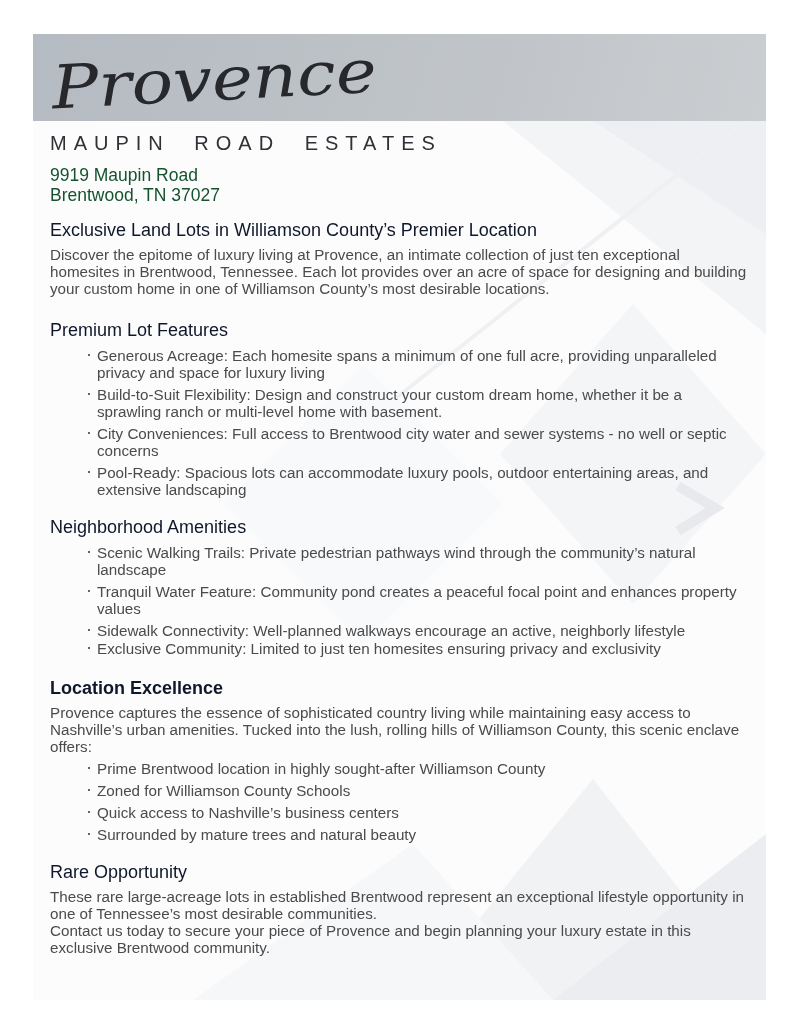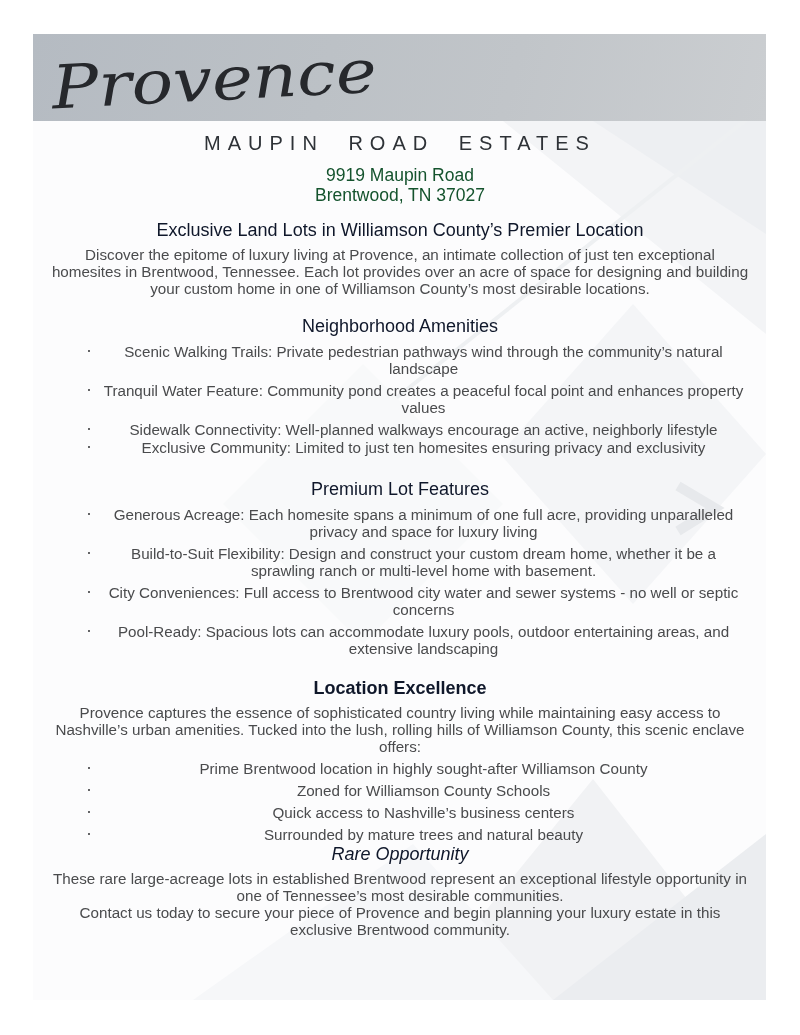--- a/index.html
+++ b/index.html
@@ -20,38 +20,38 @@
   }
   .banner{
     position:absolute;left:0;top:0;width:733px;height:87px;z-index:2;
     background:linear-gradient(105deg,#b5bbc2 0%,#bcc1c6 40%,#c1c5c9 65%,#cbced1 100%);
   }
   .brand-script{position:absolute;left:10px;top:4px;overflow:visible;}
   .content{
     position:relative;z-index:1;
     padding:87px 16px 0 17px;
     color:#4a4b4d;
-    font-size:15.2px;line-height:17px;text-align:center;
+    font-size:15.2px;line-height:17px;
   }
   .masthead-title{
     margin:10px 0 0;
     font-size:20px;line-height:25px;
     letter-spacing:7px;word-spacing:12px;
     font-weight:400;color:#2e3237;
   }
   .address{margin:9px 0 0;font-size:17.5px;line-height:20px;color:#14532d;}
   .sec-h{
     font-weight:400;color:#0f172a;
     font-size:18px;line-height:23px;margin:0;
   }
   .h-intro{margin-top:14px;}
   .h-premium{margin-top:22px;}
   .h-amenities{margin-top:18px;}
   .h-location{margin-top:20px;font-weight:bold;}
-  .h-rare{font-style:italic;}
+  .h-rare{margin-top:18px;}
   .body-p{margin:4px 0 0;max-width:702px;}
   .body-p.tight{margin-top:0;}
   ul.bullets{
     list-style:none;
     margin:5px 0 0;padding:0 0 0 47px;
     max-width:660px;
   }
   ul.bullets li{position:relative;margin:0 0 5px;}
   ul.bullets li.tight{margin-bottom:1px;}
   ul.bullets li:last-child{margin-bottom:0;}
@@ -92,36 +92,36 @@
       <div>9919 Maupin Road</div>
       <div>Brentwood, TN 37027</div>
     </div>
 
     <section>
       <h2 class="sec-h h-intro">Exclusive Land Lots in Williamson County’s Premier Location</h2>
       <p class="body-p">Discover the epitome of luxury living at Provence, an intimate collection of just ten exceptional homesites in Brentwood, Tennessee. Each lot provides over an acre of space for designing and building your custom home in one of Williamson County’s most desirable locations.</p>
     </section>
 
     <section>
+      <h2 class="sec-h h-premium">Premium Lot Features</h2>
+      <ul class="bullets">
+        <li>Generous Acreage: Each homesite spans a minimum of one full acre, providing unparalleled privacy and space for luxury living</li>
+        <li>Build-to-Suit Flexibility: Design and construct your custom dream home, whether it be a sprawling ranch or multi-level home with basement.</li>
+        <li>City Conveniences: Full access to Brentwood city water and sewer systems - no well or septic concerns</li>
+        <li>Pool-Ready: Spacious lots can accommodate luxury pools, outdoor entertaining areas, and extensive landscaping</li>
+      </ul>
+    </section>
+
+    <section>
       <h2 class="sec-h h-amenities">Neighborhood Amenities</h2>
       <ul class="bullets">
         <li>Scenic Walking Trails: Private pedestrian pathways wind through the community’s natural landscape</li>
         <li>Tranquil Water Feature: Community pond creates a peaceful focal point and enhances property values</li>
         <li class="tight">Sidewalk Connectivity: Well-planned walkways encourage an active, neighborly lifestyle</li>
         <li>Exclusive Community: Limited to just ten homesites ensuring privacy and exclusivity</li>
-      </ul>
-    </section>
-
-    <section>
-      <h2 class="sec-h h-premium">Premium Lot Features</h2>
-      <ul class="bullets">
-        <li>Generous Acreage: Each homesite spans a minimum of one full acre, providing unparalleled privacy and space for luxury living</li>
-        <li>Build-to-Suit Flexibility: Design and construct your custom dream home, whether it be a sprawling ranch or multi-level home with basement.</li>
-        <li>City Conveniences: Full access to Brentwood city water and sewer systems - no well or septic concerns</li>
-        <li>Pool-Ready: Spacious lots can accommodate luxury pools, outdoor entertaining areas, and extensive landscaping</li>
       </ul>
     </section>
 
     <section>
       <h2 class="sec-h h-location">Location Excellence</h2>
       <p class="body-p">Provence captures the essence of sophisticated country living while maintaining easy access to Nashville’s urban amenities. Tucked into the lush, rolling hills of Williamson County, this scenic enclave offers:</p>
       <ul class="bullets">
         <li>Prime Brentwood location in highly sought-after Williamson County</li>
         <li>Zoned for Williamson County Schools</li>
         <li>Quick access to Nashville’s business centers</li>

